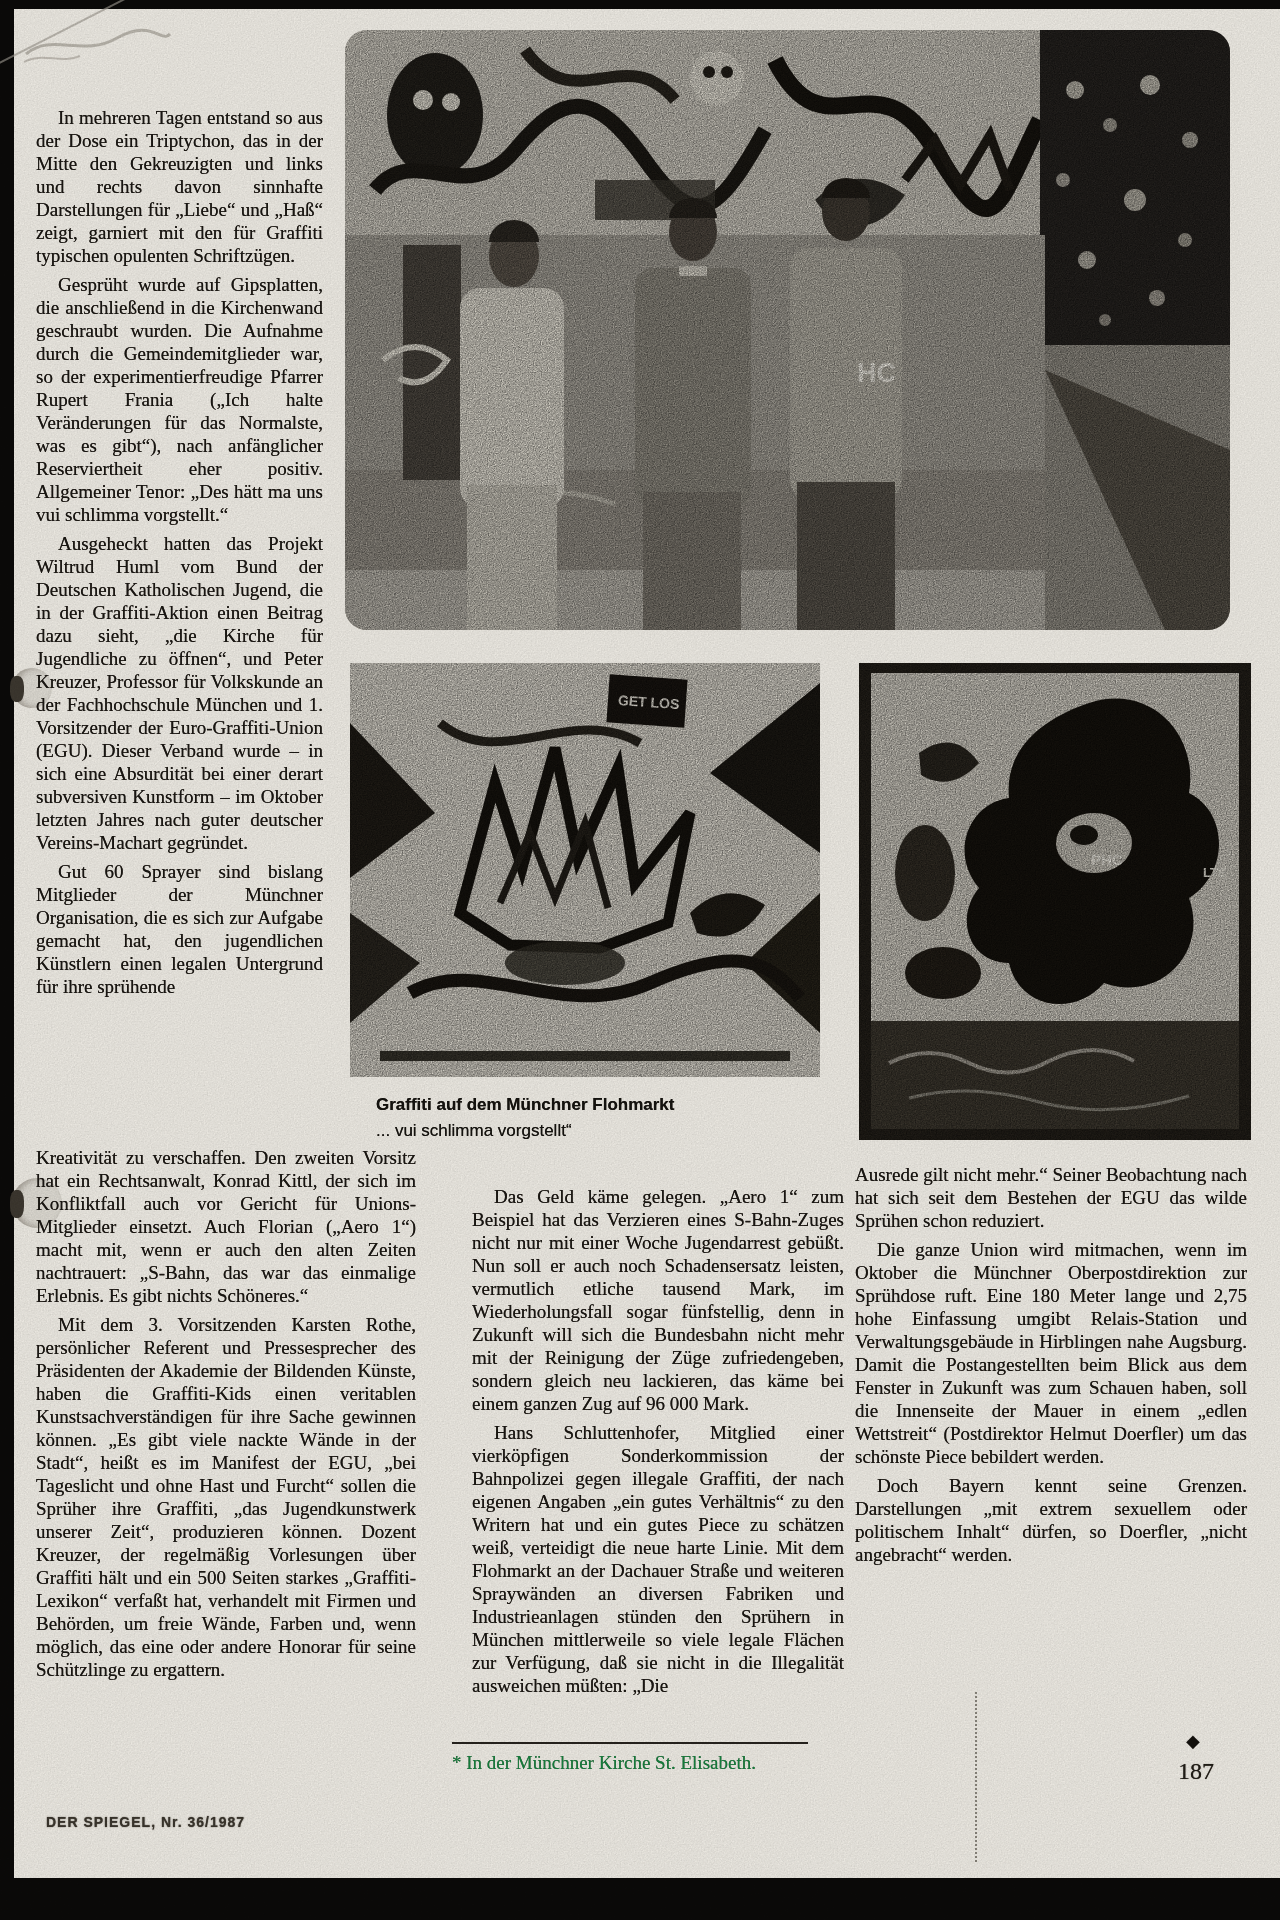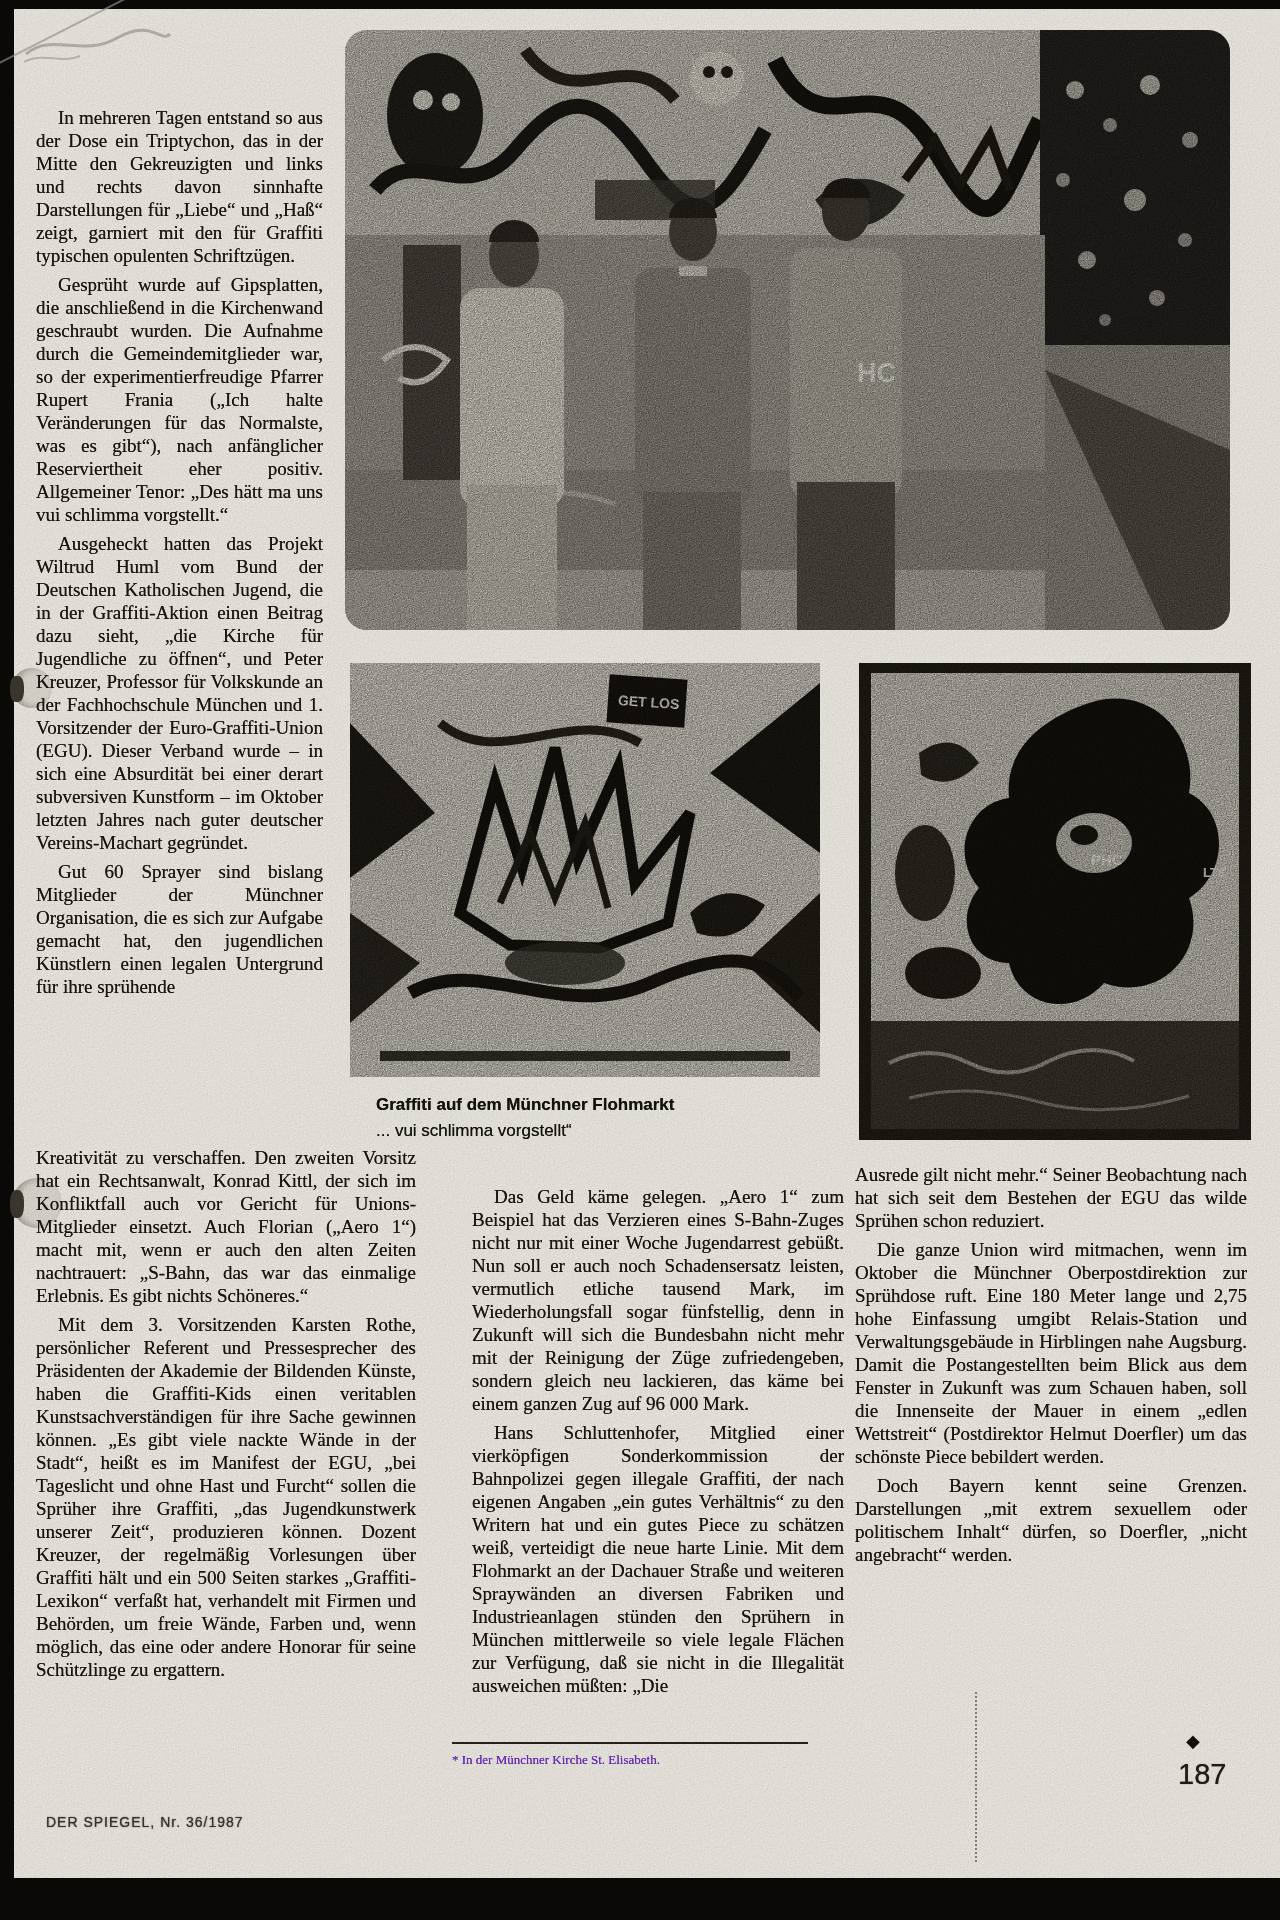--- a/index.html
+++ b/index.html
@@ -24,28 +24,28 @@
   
   .caption{position:absolute;font-family:"Liberation Sans",sans-serif;font-size:17px;color:#15130f;
            text-shadow:0 0 .5px rgba(25,20,15,.8);white-space:nowrap;}
   .cap-bold{font-weight:bold;}
   .cap-reg{margin-left:7px;}
   .caption .line{display:block;line-height:26px;margin-left:20px;}
   
   .photo{position:absolute;overflow:hidden;}
   
   .footnote-rule{position:absolute;left:452px;top:1742px;width:356px;height:2px;background:#26221d;}
-  .footnote{position:absolute;left:452px;top:1752px;width:360px;font-size:13px;color:#6d28d9;
+  .footnote{position:absolute;left:452px;top:1752px;width:360px;font-size:19px;color:#15803d;
             font-family:"Liberation Serif",serif;text-shadow:0 0 .6px rgba(40,34,26,.7);}
   
   .footer-left{position:absolute;left:46px;top:1814px;font-family:"Liberation Sans",sans-serif;
-               font-size:14px;font-weight:normal;letter-spacing:1px;color:#3a352d;
+               font-size:14px;font-weight:bold;letter-spacing:1px;color:#3a352d;
                text-shadow:0 0 1.2px rgba(50,44,34,.9);}
-  .page-number{position:absolute;left:1178px;top:1758px;font-family:Liberation Sans, sans-serif;
-               font-size:29px;color:#211d17;text-shadow:0 0 .8px rgba(30,25,18,.8);}
+  .page-number{position:absolute;left:1178px;top:1758px;font-family:Liberation Serif, serif;
+               font-size:24px;color:#211d17;text-shadow:0 0 .8px rgba(30,25,18,.8);}
   .end-mark{position:absolute;left:1186px;top:1730px;font-size:18px;color:#14110d;}
   .dotted-rule{position:absolute;left:975px;top:1692px;height:170px;width:0;
                border-left:2px dotted #6e6a60;opacity:.8;}
   .grain-overlay{position:absolute;left:0;top:0;pointer-events:none;opacity:.10;}
   .squiggle{position:absolute;left:22px;top:24px;opacity:.55;}
 </style>
 </head>
 <body>
 
 <div class="page">

